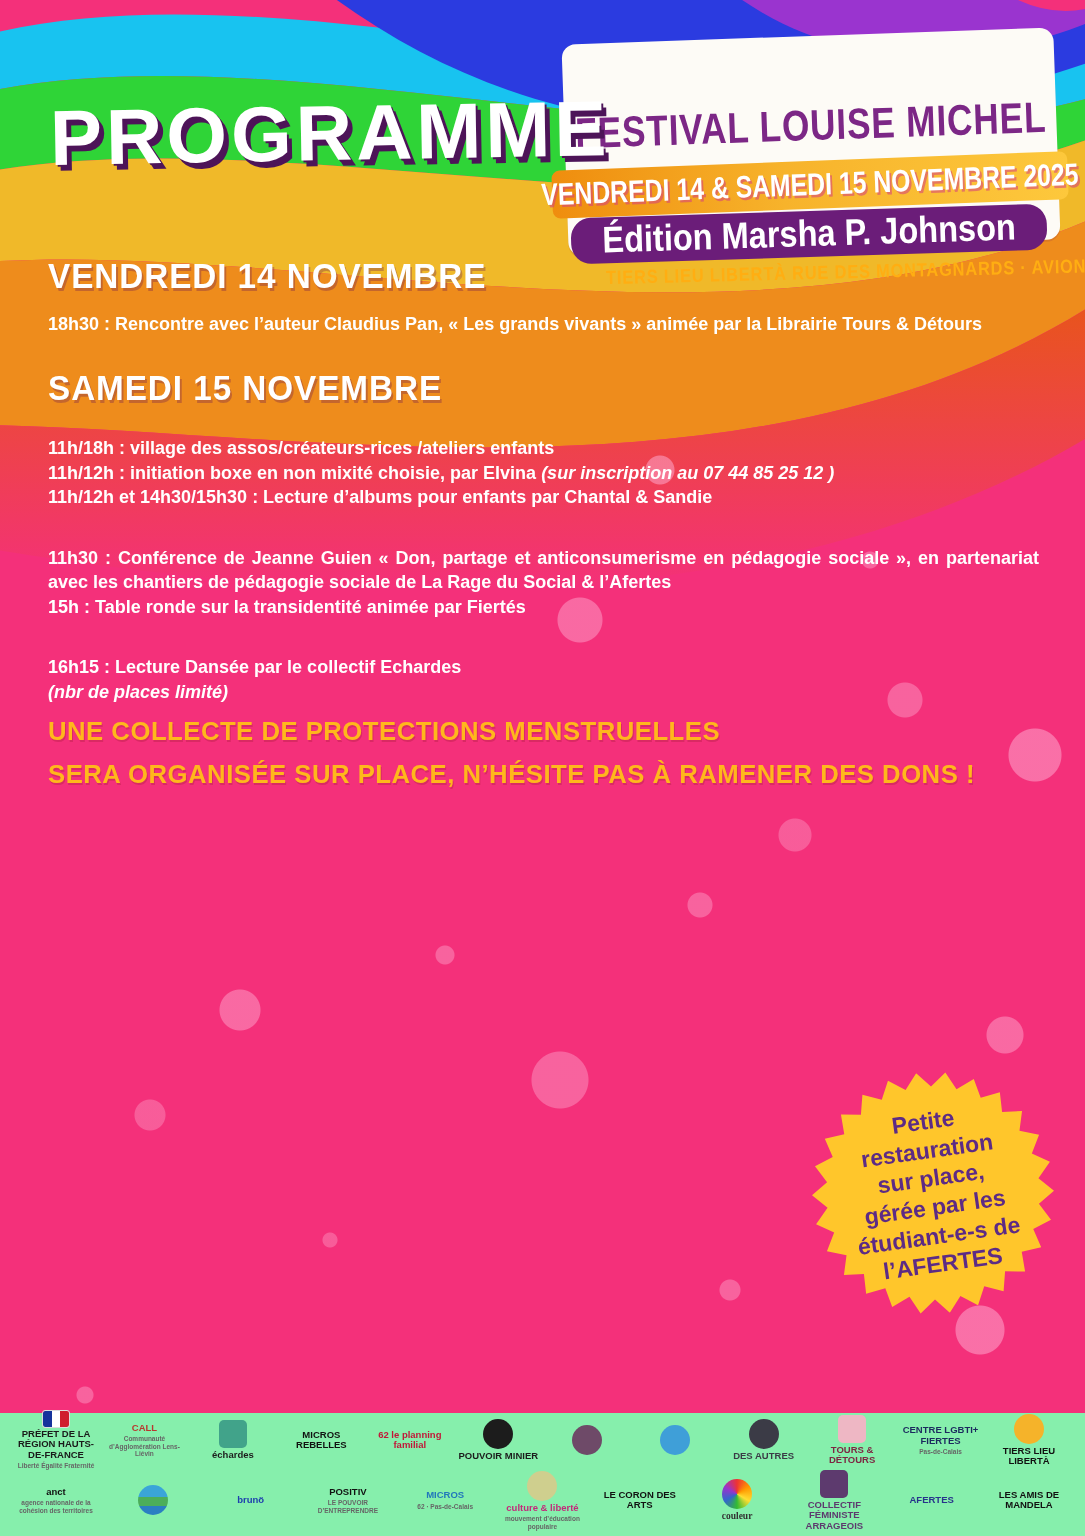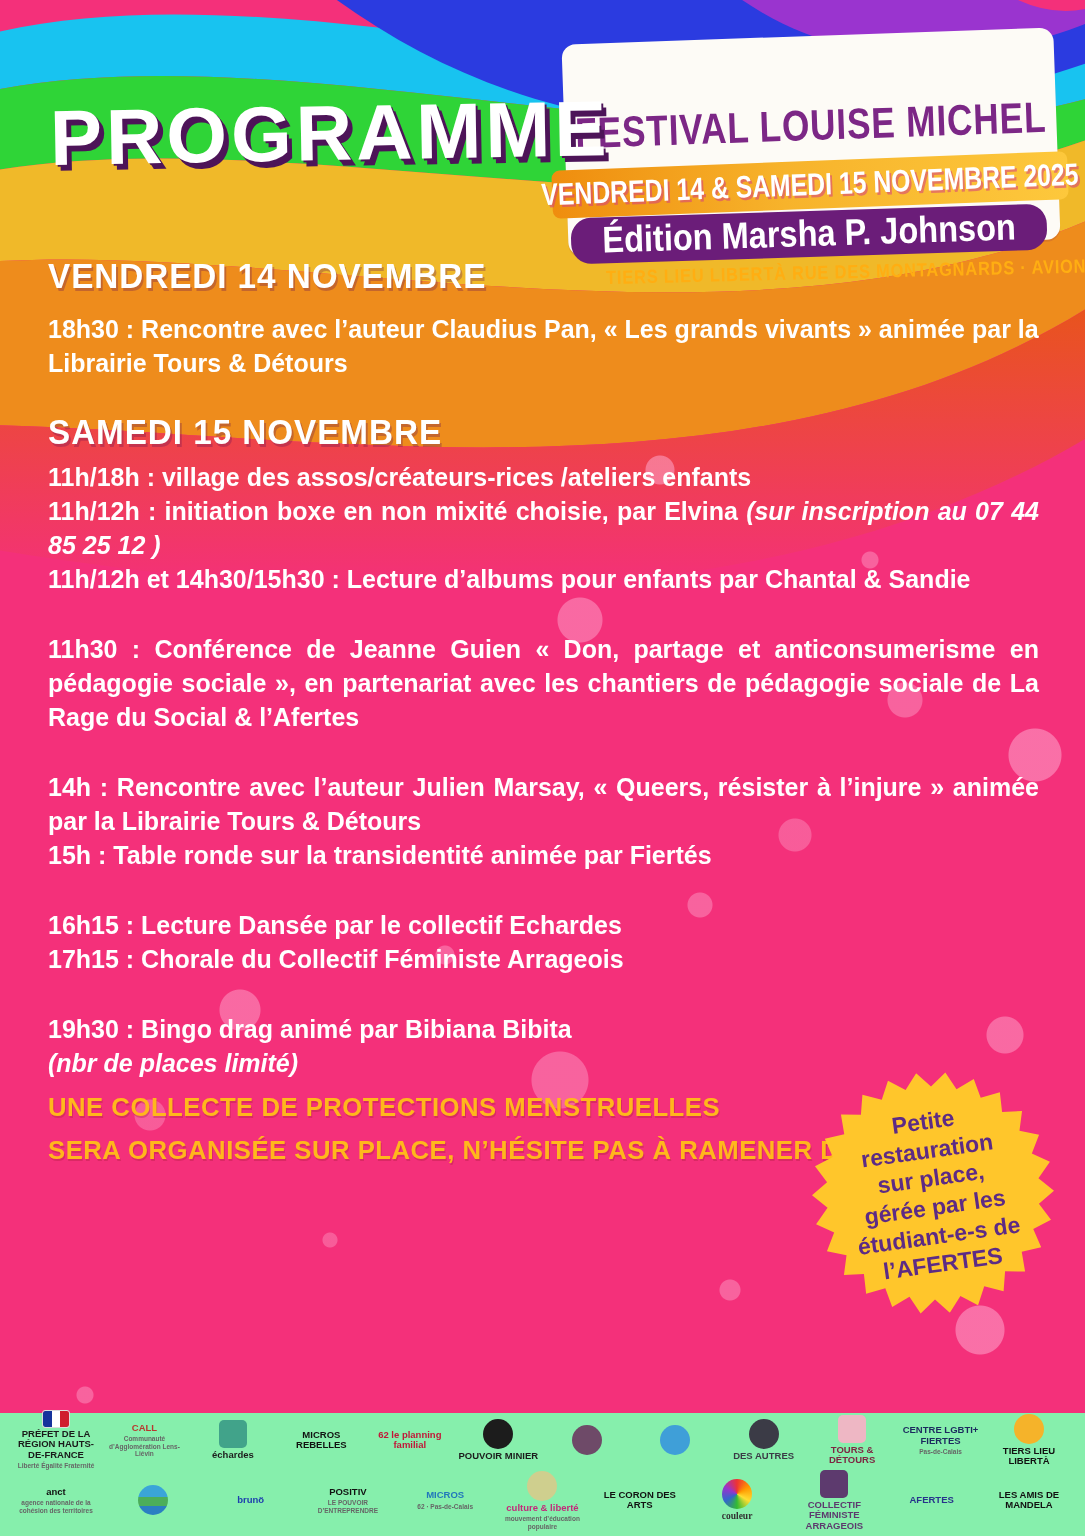--- a/index.html
+++ b/index.html
@@ -67,27 +67,27 @@
     transform:rotate(-1.4deg) scaleX(.86);transform-origin:center;
   }
   
   .content{position:absolute;inset:0;z-index:2;padding:256px 46px 0 48px;box-sizing:border-box;color:#fff;}
   .day-heading{
     font-size:35px;font-weight:800;letter-spacing:1px;margin:0;
     text-shadow:2px 3px 0 rgba(100,15,85,.3);transform:scaleX(.95);transform-origin:left;
     white-space:nowrap;
   }
   .events{margin:0;padding:0;}
-  .event{margin:0;font-size:25px;font-weight:700;line-height:1.36;}
+  .event{margin:0;font-size:18px;font-weight:700;line-height:1.36;}
   .event.justify{text-align:justify;}
   .event.gap{margin-top:36px;}
   .ev-note{font-style:italic;}
   .friday-events{margin-top:16px;}
   .saturday-heading{margin-top:32px;}
-  .saturday-events{margin-top:8px;}
+  .saturday-events{margin-top:28px;}
   .collecte{margin-top:12px;}
   .collecte-line{
     margin:0 0 12px 0;font-size:26.5px;font-weight:800;letter-spacing:.5px;color:#ffb71c;
     text-shadow:1px 1.5px 0 rgba(170,30,60,.35);transform:scaleX(.97);transform-origin:left;
     white-space:nowrap;
   }
   
   .badge{
     position:absolute;left:812px;top:1072px;width:242px;height:242px;z-index:4;
     background:#ffc62b;transform:rotate(-8deg);
@@ -164,25 +164,22 @@
       <p class="event"><span class="ev-text">18h30 : Rencontre avec l’auteur Claudius Pan, « Les grands vivants » animée par la Librairie Tours &amp; Détours</span></p>
     </div>
 
     <h2 class="day-heading saturday-heading">SAMEDI 15 NOVEMBRE</h2>
 
     <div class="events saturday-events">
       <p class="event"><span class="ev-text">11h/18h : village des assos/créateurs-rices /ateliers enfants</span></p>
         <p class="event justify"><span class="ev-text">11h/12h : initiation boxe en non mixité choisie, par Elvina </span><span class="ev-note">(sur inscription au 07 44 85 25 12 )</span></p>
         <p class="event justify"><span class="ev-text">11h/12h et 14h30/15h30  : Lecture d’albums pour enfants par Chantal &amp; Sandie</span></p>
         <p class="event gap justify"><span class="ev-text">11h30 : Conférence de Jeanne Guien « Don, partage et anticonsumerisme en pédagogie sociale », en partenariat avec les chantiers de pédagogie sociale de La Rage du Social &amp; l’Afertes</span></p>
-        <p class="event gap justify"><span class="ev-text">14h : Rencontre avec l’auteur Julien Marsay, « Queers, résister à l’injure » animée par la Librairie Tours &amp; Détours</span></p>
         <p class="event"><span class="ev-text">15h : Table ronde sur la transidentité animée par Fiertés</span></p>
         <p class="event gap"><span class="ev-text">16h15 : Lecture Dansée par le collectif Echardes</span></p>
-        <p class="event"><span class="ev-text">17h15 : Chorale du Collectif Féministe Arrageois</span></p>
-        <p class="event gap"><span class="ev-text">19h30 : Bingo drag animé par Bibiana Bibita</span></p>
         <p class="event"><span class="ev-note">(nbr de places limité)</span></p>
     </div>
 
     <div class="collecte">
       <p class="collecte-line">UNE COLLECTE DE PROTECTIONS MENSTRUELLES</p>
       <p class="collecte-line">SERA ORGANISÉE SUR PLACE, N’HÉSITE PAS À RAMENER DES DONS !</p>
     </div>
   </div>
 
   <div class="badge" style="clip-path: polygon(50% 0%, 55.3% 6.32%, 61.97% 1.45%, 65.6% 8.86%, 73.24% 5.73%, 74.99% 13.79%, 83.16% 12.57%, 82.93% 20.82%, 91.15% 21.6%, 88.96% 29.55%, 96.75% 32.27%, 92.72% 39.47%, 99.64% 43.97%, 94% 50%, 99.64% 56.03%, 92.72% 60.53%, 96.75% 67.73%, 88.96% 70.45%, 91.15% 78.4%, 82.93% 79.18%, 83.16% 87.43%, 74.99% 86.21%, 73.24% 94.27%, 65.6% 91.14%, 61.97% 98.55%, 55.3% 93.68%, 50% 100%, 44.7% 93.68%, 38.03% 98.55%, 34.4% 91.14%, 26.76% 94.27%, 25.01% 86.21%, 16.84% 87.43%, 17.07% 79.18%, 8.85% 78.4%, 11.04% 70.45%, 3.25% 67.73%, 7.28% 60.53%, 0.36% 56.03%, 6% 50%, 0.36% 43.97%, 7.28% 39.47%, 3.25% 32.27%, 11.04% 29.55%, 8.85% 21.6%, 17.07% 20.82%, 16.84% 12.57%, 25.01% 13.79%, 26.76% 5.73%, 34.4% 8.86%, 38.03% 1.45%, 44.7% 6.32%);">

